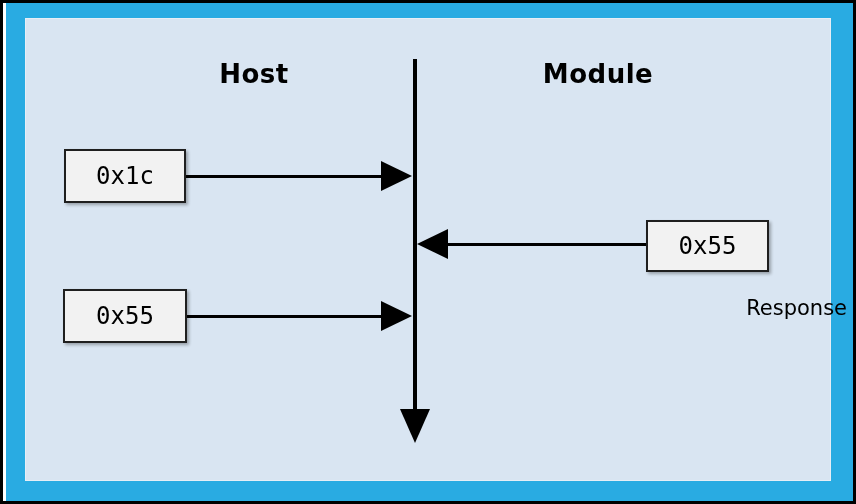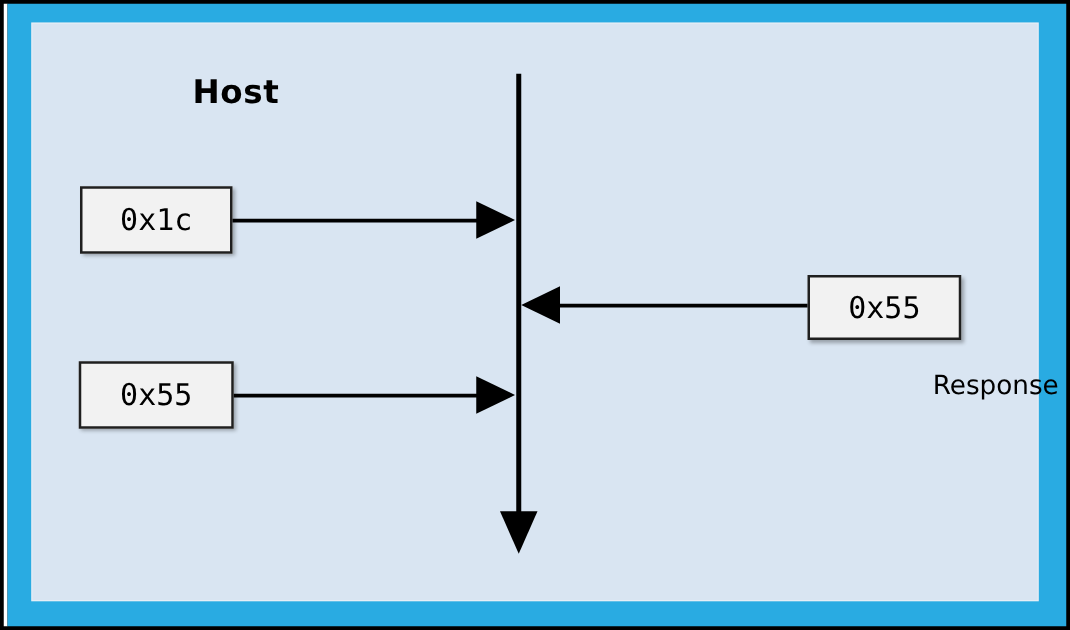--- a/index.html
+++ b/index.html
@@ -28,21 +28,21 @@
     background:var(--frame);
   }
   .canvas{
     position:absolute;left:19px;top:15px;width:806px;height:463px;
     background:var(--background);
     border:1px solid rgba(255,255,255,0.35);
     box-sizing:border-box;
   }
   .col-label{
     position:absolute;top:40px;width:200px;
-    text-align:left;
+    text-align:center;
     font-weight:bold;font-size:26px;line-height:30px;
     letter-spacing:0.5px;
   }
   .col-label.host{left:128px;}
   .col-label.module{left:472px;}
   .lifeline{
     position:absolute;left:387px;top:40px;width:4px;height:352px;
     background:var(--line);
   }
   .lifeline-head{
@@ -94,20 +94,21 @@
 </head>
 <body>
 
 <div class="edge-highlight"></div>
 
 <div class="frame">
   <div class="canvas">
 
     <div class="col-label host">Host</div>
 
+    <div class="col-label module">Module</div>
 
     <div class="lifeline"></div>
     <div class="lifeline-head"></div>
 
     <div class="msg-box box1">
       <span>0x1c</span>
     </div>
     <div class="shaft a1"></div>
     <div class="head-right h1"></div>
 

